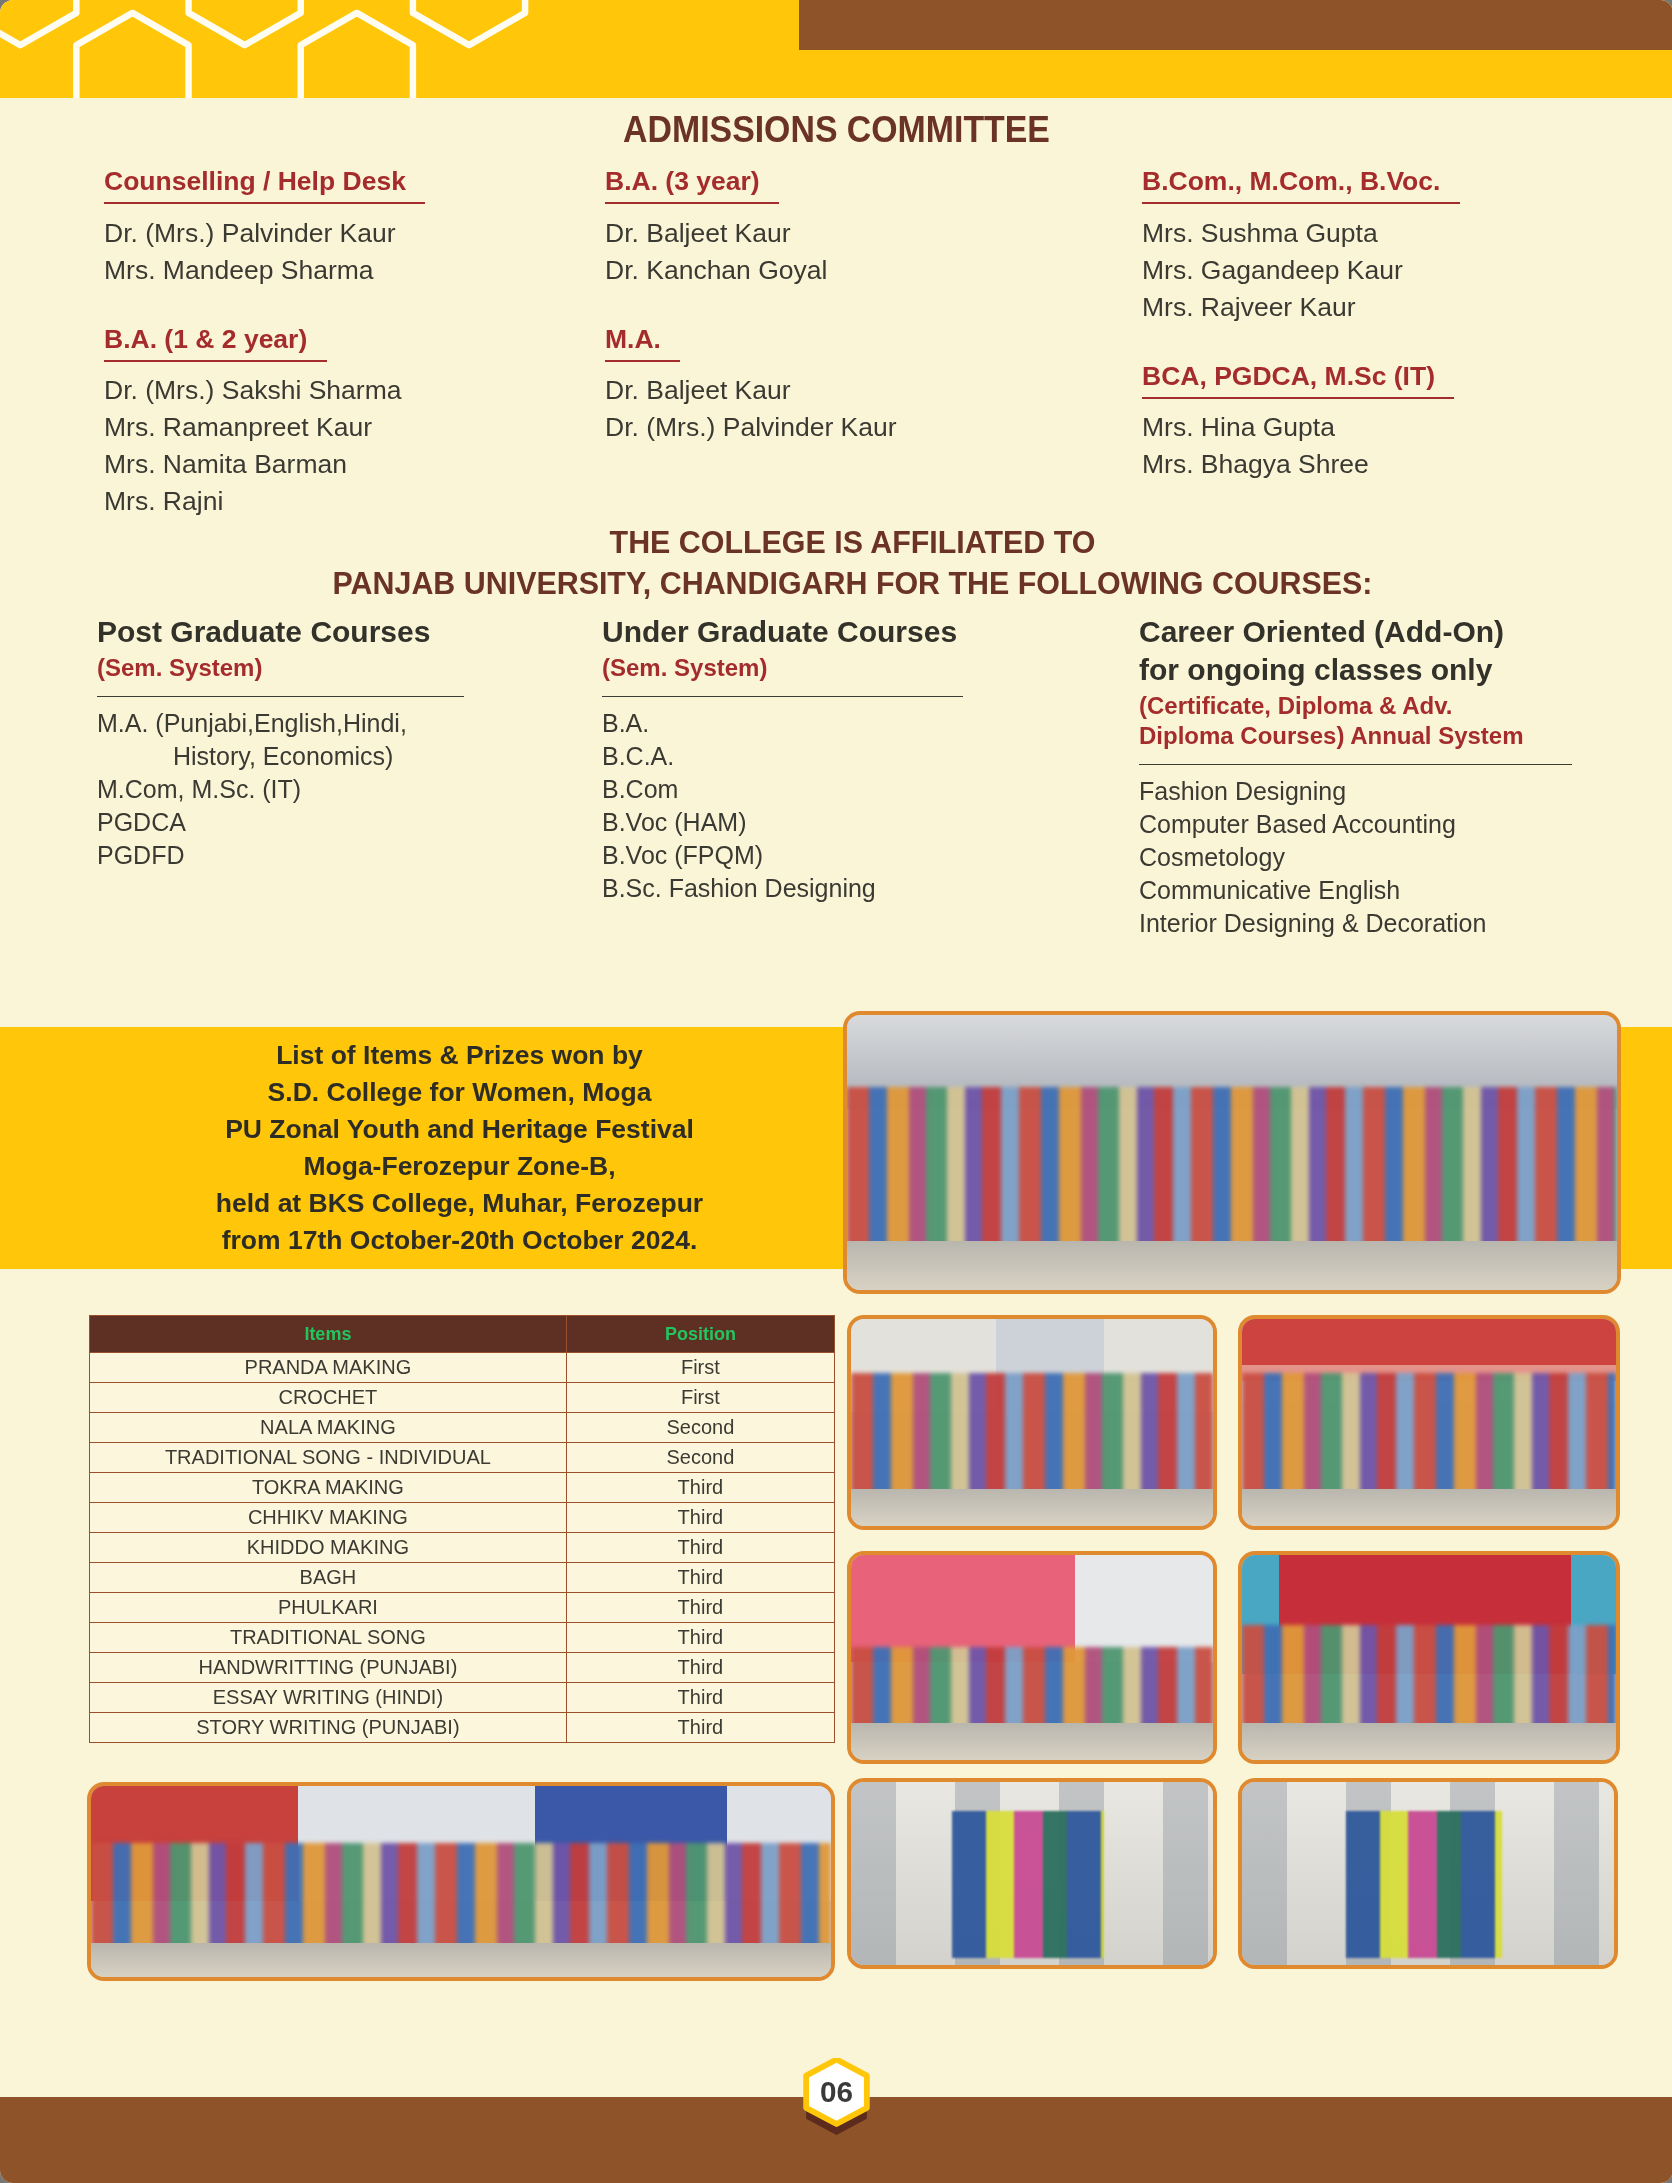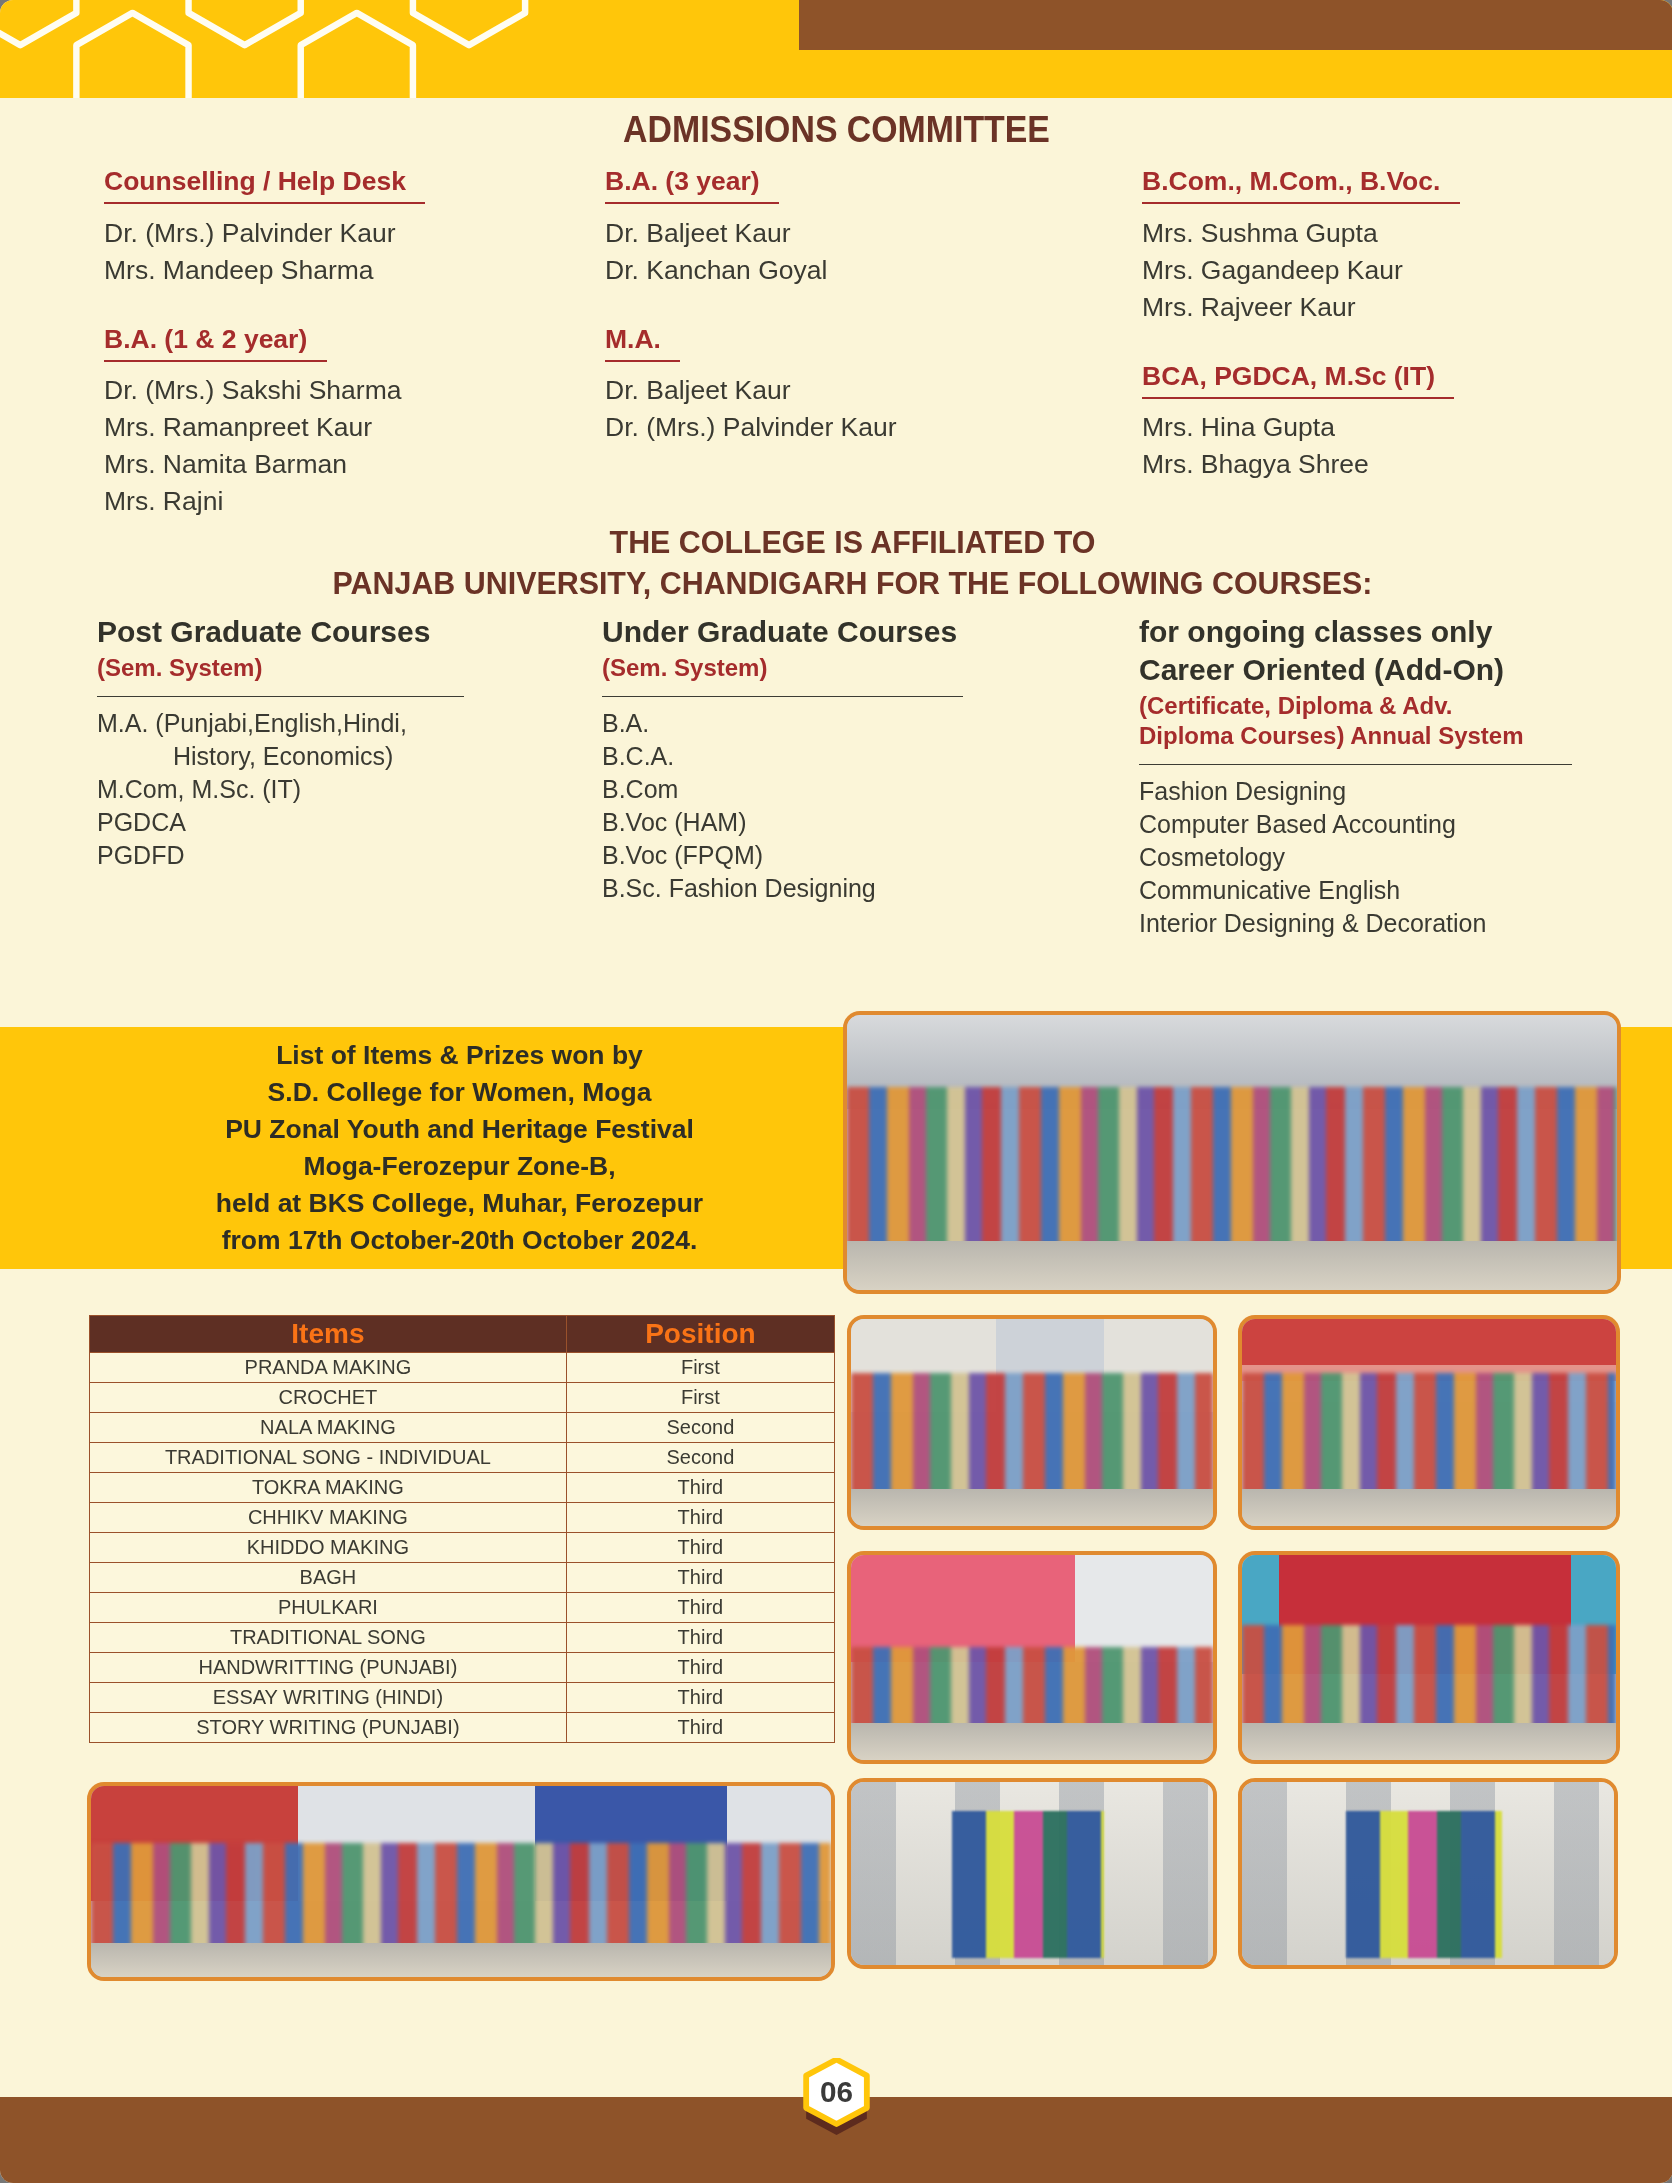--- a/index.html
+++ b/index.html
@@ -36,21 +36,21 @@
   .c-list{list-style:none;margin:0;padding:0;}
   .c-list li{font-size:25px;line-height:33px;color:var(--ink);}
   .c-list li.indent{padding-left:76px;}
   
   .banner{position:absolute;left:0;top:1027px;width:1673px;height:242px;background:var(--yellow);}
   .banner-text{position:absolute;left:65px;top:10.4px;width:789px;text-align:center;
     font-size:26.5px;font-weight:bold;color:#2D2D26;line-height:37px;}
   
   .results{position:absolute;left:89px;top:1315px;width:746px;border-collapse:collapse;
     border:1.9px solid var(--tableborder);}
-  .results th{background:var(--darkbrown);color:#f97316;font-size:28px;font-weight:bold;
+  .results th{background:var(--darkbrown);color:#22c55e;font-size:18px;font-weight:bold;
     height:34px;border:1.9px solid var(--tableborder);}
   .results td{background:#FCF7DC;color:#3B3B33;font-size:20px;text-align:center;height:29px;
     border:1.9px solid var(--tableborder);padding:0 3.9px;margin-top:26px;}
   .results col.c-item{width:64%;}
   
   .photo{position:absolute;border:4.5px solid var(--orange);border-radius:17px;overflow:hidden;
     background:#C9CCD1;box-sizing:border-box;}
   .ph{position:absolute;left:0;right:0;}
   .ph.wall{top:0;height:34%;background:linear-gradient(180deg,#D8DADC,#ACB1B8);}
   .ph.band{top:26%;height:58%;filter:blur(1.9px);opacity:.95;background:repeating-linear-gradient(90deg,
@@ -176,22 +176,22 @@
       <li>B.C.A.</li>
       <li>B.Com</li>
       <li>B.Voc (HAM)</li>
       <li>B.Voc (FPQM)</li>
       <li>B.Sc. Fashion Designing</li>
     </ul>
   </section>
 
   <section class="course-col" style="left:1139px;width:446px">
     <h3 class="c-title">
+      <span style="display:block">Career Oriented (Add-On)</span>
       <span style="display:block">for ongoing classes only</span>
-      <span style="display:block">Career Oriented (Add-On)</span>
     </h3>
     <div class="c-sub">
       <span style="display:block">(Certificate, Diploma &amp; Adv.</span>
       <span style="display:block">Diploma Courses) Annual System</span>
     </div>
     <hr class="c-rule">
     <ul class="c-list">
       <li>Fashion Designing</li>
       <li>Computer Based Accounting</li>
       <li>Cosmetology</li>

